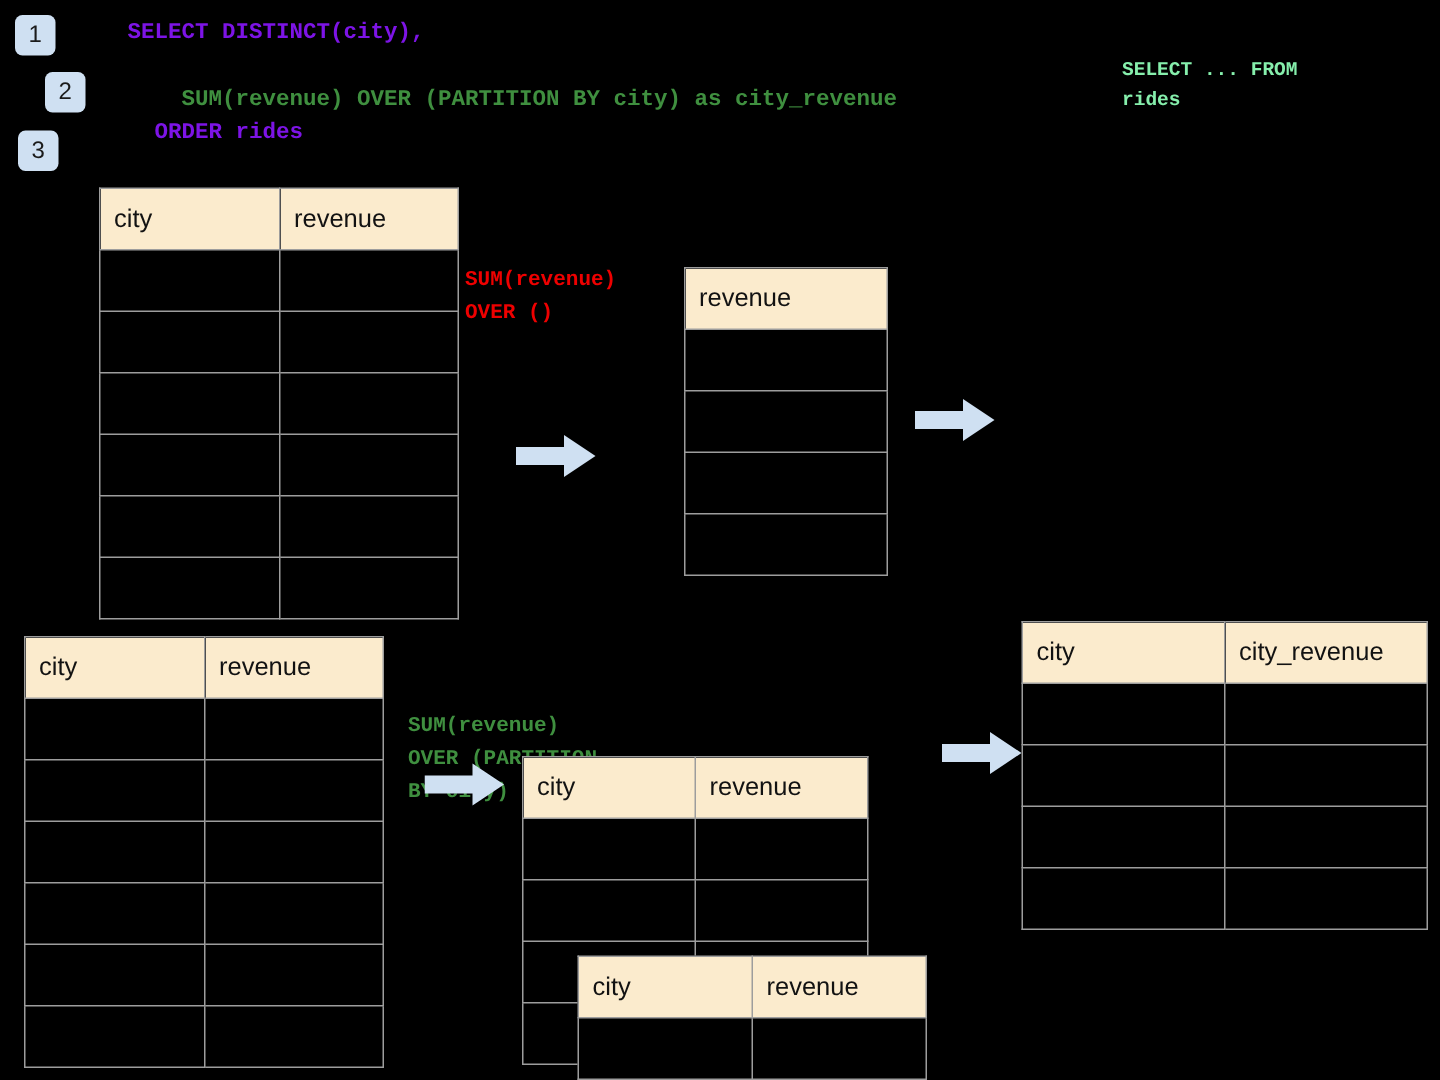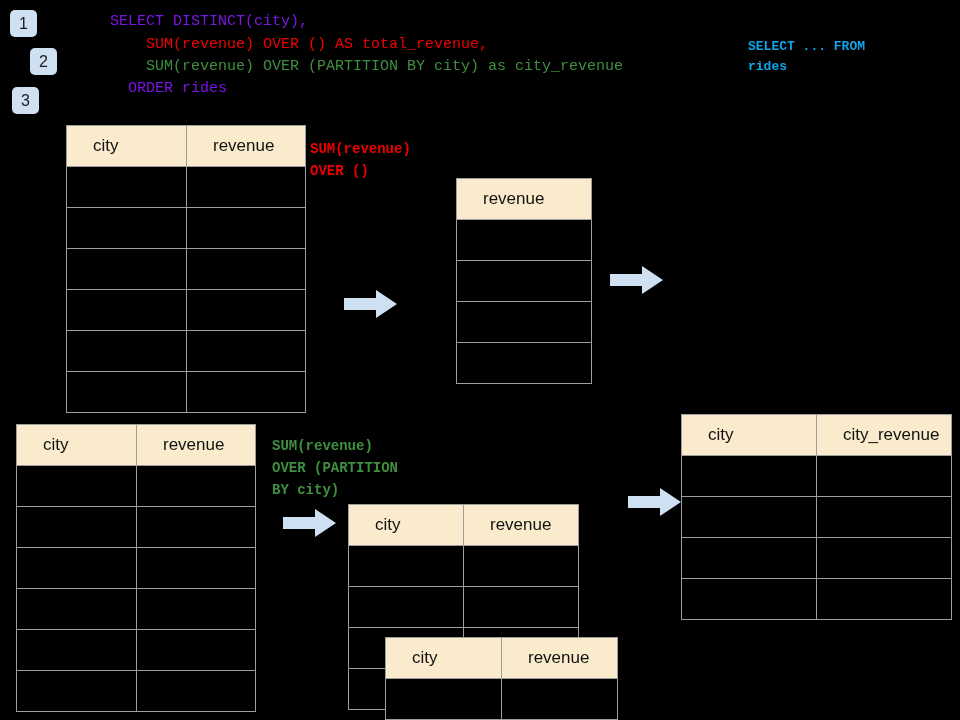--- a/index.html
+++ b/index.html
@@ -30,61 +30,61 @@
     text-align: center;
   }
 
   
   .code {
     position: absolute;
     font-family: "Liberation Mono", monospace;
     font-size: 15px;
     line-height: 22px;
     white-space: pre;
-    font-weight: normal;
+    font-weight: bold;
     letter-spacing: 0px;
-    margin-left: 25px;
   }
   .c-violet { color: #7d14e6; }
   .c-red    { color: #ee0000; }
   .c-green  { color: #3f8f3f; }
 
   .side-note {
     position: absolute;
     font-family: "Liberation Mono", monospace;
     font-size: 13px;
     line-height: 20px;
     font-weight: bold;
     white-space: pre;
-    color: #0ea5e9;
+    color: #86efac;
   }
 
   
   .annot {
     position: absolute;
     font-family: "Liberation Mono", monospace;
     font-size: 14px;
     line-height: 22px;
     font-weight: bold;
     white-space: pre;
+    margin-top: 38px;
   }
   .annot.red   { color: #ee0000; }
   .annot.green { color: #3f8f3f; }
 
   
   .tbl {
     position: absolute;
     border-collapse: collapse;
     background: #000000;
     table-layout: fixed;
   }
   .tbl td {
     border: 1px solid #9d9d9d;
     height: 40px;
-    padding: 0 26px;
+    padding: 0 9px;
     background: #000000;
     color: #000000;
     font-family: "Liberation Sans", sans-serif;
     font-size: 17px;
     vertical-align: middle;
     overflow: hidden;
   }
   .tbl tr.hdr td {
     background: #fbebcd;
     color: #121212;
@@ -102,21 +102,20 @@
 </head>
 <body>
 
 <div id="canvas">
 
   <div class="badge" style="left:10px; top:10px;">1</div>
   <div class="badge" style="left:30px; top:48px;">2</div>
   <div class="badge" style="left:12px; top:87px;">3</div>
 
   <div class="code c-violet" style="left:85px; top:11px;">SELECT DISTINCT(city),</div>
-  <div class="code c-red" style="left:85px; top:34px;">    SUM(revenue) OVER () AS total_revenue,</div>
   <div class="code c-green" style="left:85px; top:56px;">    SUM(revenue) OVER (PARTITION BY city) as city_revenue</div>
   <div class="code c-violet" style="left:85px; top:78px;">  ORDER rides</div>
 
   <div class="side-note" style="left:748px; top:37px;">SELECT ... FROM
 rides</div>
 
   <div class="annot red" style="left:310px; top:138px;">SUM(revenue)
 OVER ()</div>
   <div class="annot green" style="left:272px; top:435px;">SUM(revenue)
 OVER (PARTITION

